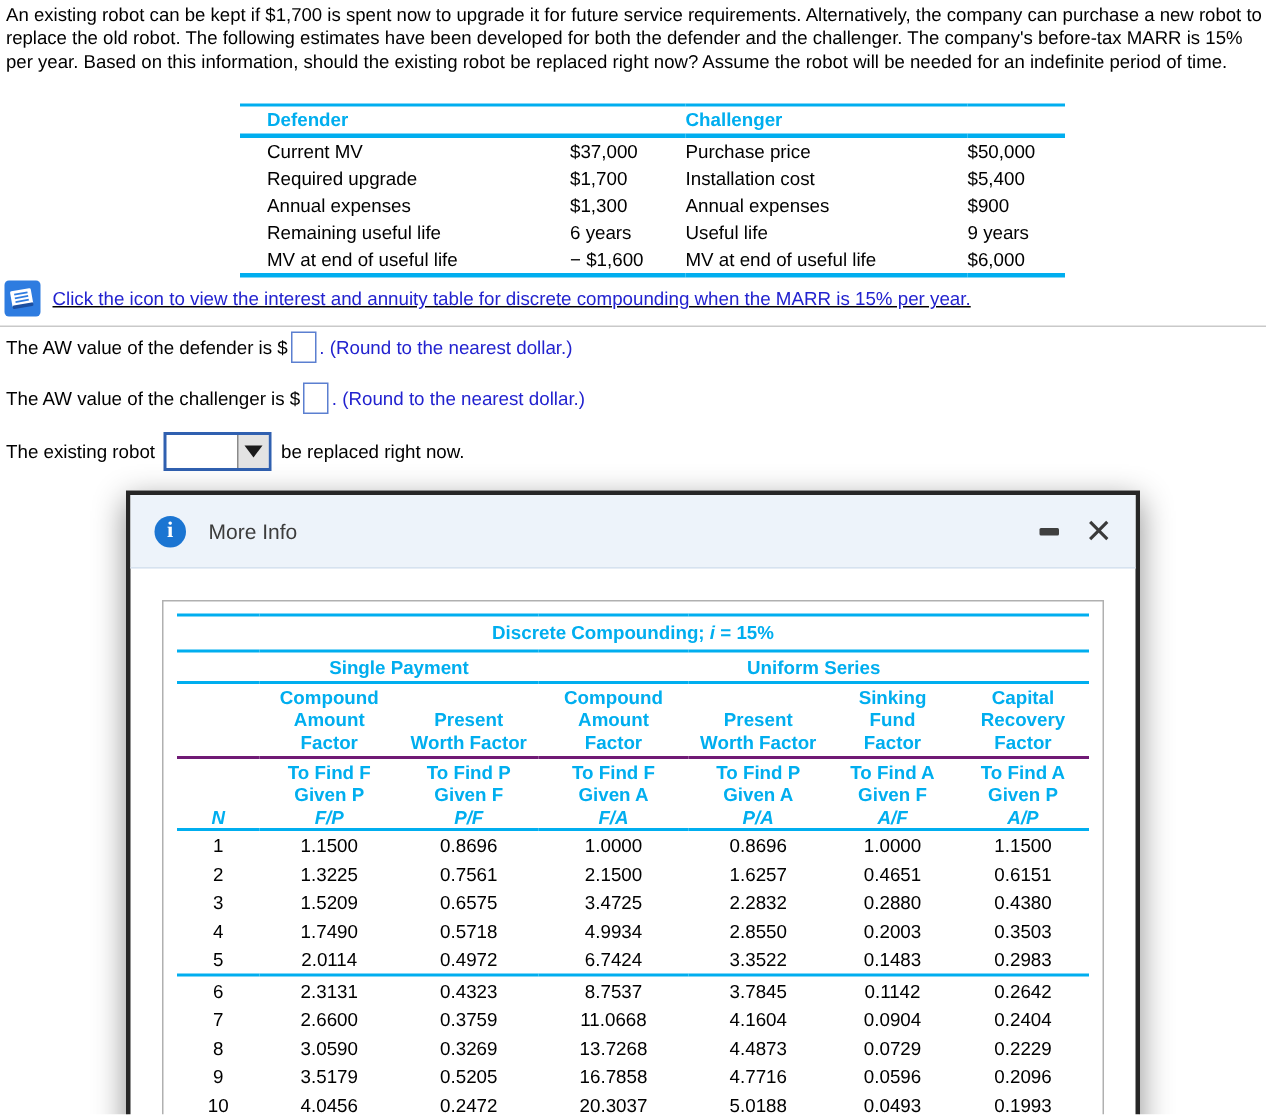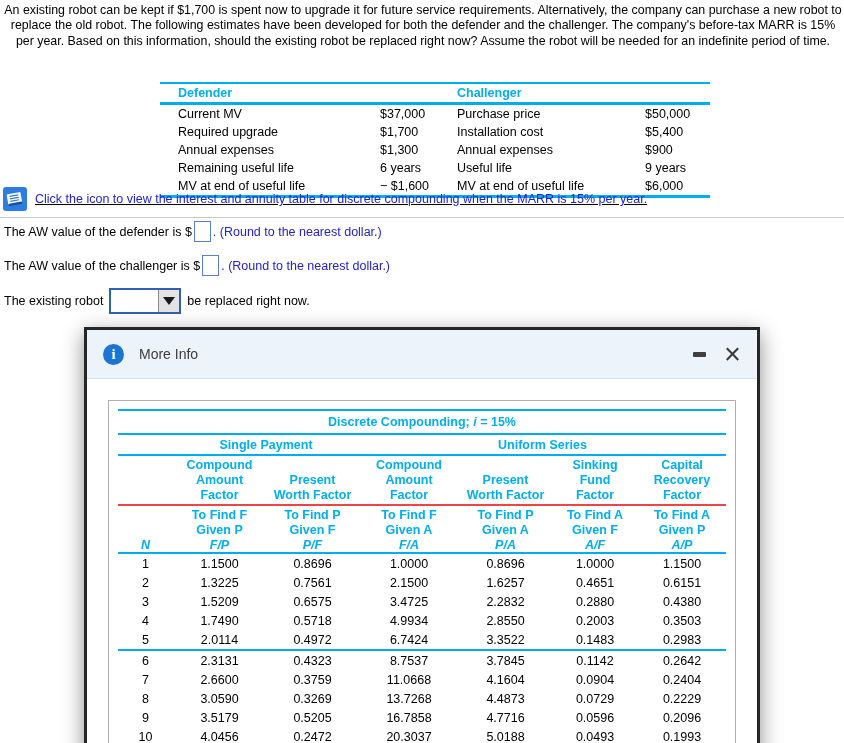--- a/index.html
+++ b/index.html
@@ -1,23 +1,23 @@
 <!DOCTYPE html>
 <html><head>
 <meta charset="utf-8">
 <style>
   html,body{margin:0;padding:0;background:#fff;}
   .page{position:relative;width:844px;height:743px;overflow:hidden;
         font-family:"Liberation Sans",sans-serif;color:#000;background:#fff;}
 
   
-  .intro{position:absolute;top:3px;left:4px;width:838px;font-size:12.4px;line-height:15.3px;text-align:center;}
-
-  
-  .est{position:absolute;top:82px;left:160px;width:550px;border-collapse:collapse;
+  .intro{position:absolute;top:3px;left:4px;width:838px;font-size:12.4px;line-height:15.3px;}
+
+  
+  .est{position:absolute;top:69px;left:160px;width:550px;border-collapse:collapse;
        font-size:12.5px;border-top:2px solid #00aeef;}
   .est td{padding:0;height:18px;vertical-align:middle;}
   .est tr.hdr td{color:#00aeef;font-weight:bold;border-bottom:3px solid #00aeef;}
   .est tr.last td{border-bottom:3px solid #00aeef;}
   .est td.lbl1{padding-left:18px;}
 
   
   .note-row{position:absolute;top:186px;left:2px;display:flex;align-items:center;text-decoration:underline;}
   .book-ic{width:26px;height:26px;flex:0 0 26px;cursor:pointer;}
   .note-txt{margin-left:7px;font-size:12.5px;color:#2222cf;}
@@ -52,21 +52,21 @@
   .close-btn{font-size:29px;line-height:20px;color:#3a3a3a;cursor:pointer;
              font-family:"Liberation Sans",sans-serif;}
 
   .tbl-wrap{margin:21px 0 0 21px;width:608px;height:420px;border:1px solid #b0b0b0;
             padding:8px 9px;}
   .comp{width:100%;border-collapse:collapse;font-size:12.5px;}
   .comp td{padding:0;text-align:center;}
   .cy{color:#00aeef;font-weight:bold;}
   .t-title td{border-top:2px solid #00aeef;border-bottom:2px solid #00aeef;height:22px;}
   .t-group td{border-bottom:2px solid #00aeef;height:19px;}
-  .t-cols td{border-bottom:2px solid #ef4444;vertical-align:bottom;white-space:pre-line;
+  .t-cols td{border-bottom:2px solid #701a75;vertical-align:bottom;white-space:pre-line;
              line-height:15px;padding-bottom:1px;padding-top:2px;}
   .t-sub td{border-bottom:2px solid #00aeef;vertical-align:bottom;padding-top:2px;}
   .t-sub .lines{white-space:pre-line;line-height:15px;}
   .t-sub .ratio,.it{font-style:italic;}
   .dr td{height:19px;}
   .dr.sep td{border-bottom:2px solid #00aeef;}
   .dr.end td{border-bottom:2px solid #00aeef;}
 </style>
 </head>
 <body>

